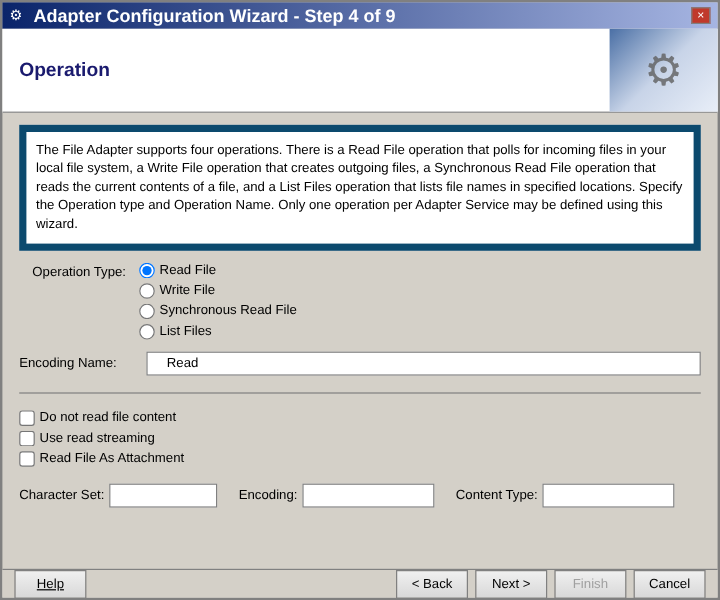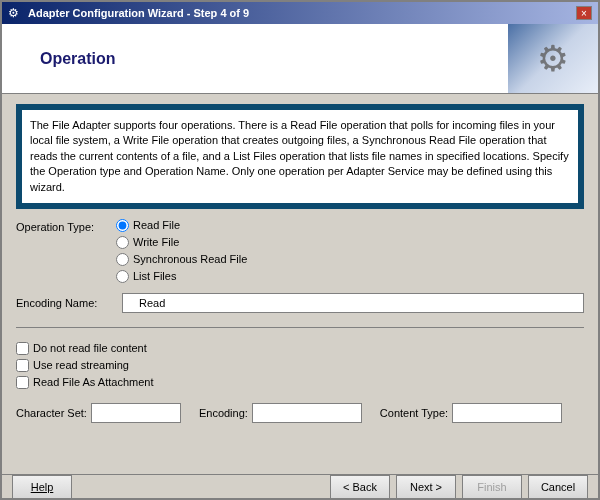--- a/index.html
+++ b/index.html
@@ -37,21 +37,21 @@
       align-items: center;
       gap: 6px;
     }
 
     .title-icon {
       width: 14px;
       height: 14px;
     }
 
     .title-text {
-      font-size: 11px;
+      font-size: 15px;
       font-weight: bold;
     }
 
     .title-close {
       background: #c0392b;
       color: white;
       border: 1px solid #808080;
       width: 16px;
       height: 14px;
       font-size: 10px;
@@ -68,21 +68,20 @@
       padding: 0;
     }
 
     .header-section {
       display: flex;
       align-items: stretch;
       background: white;
       border-bottom: 1px solid #808080;
       height: 70px;
       flex-shrink: 0;
-      padding-left: 24px;
     }
 
     .header-text-area {
       flex: 1;
       padding: 10px 14px;
       display: flex;
       align-items: center;
     }
 
     .header-title {
@@ -133,20 +132,21 @@
       display: flex;
       flex-direction: row;
       align-items: flex-start;
     }
 
     .radio-group-label {
       width: 100px;
       font-size: 11px;
       padding-top: 2px;
       flex-shrink: 0;
+      text-align: center;
     }
 
     .radio-options {
       display: flex;
       flex-direction: column;
       gap: 4px;
     }
 
     .radio-option {
       display: flex;

